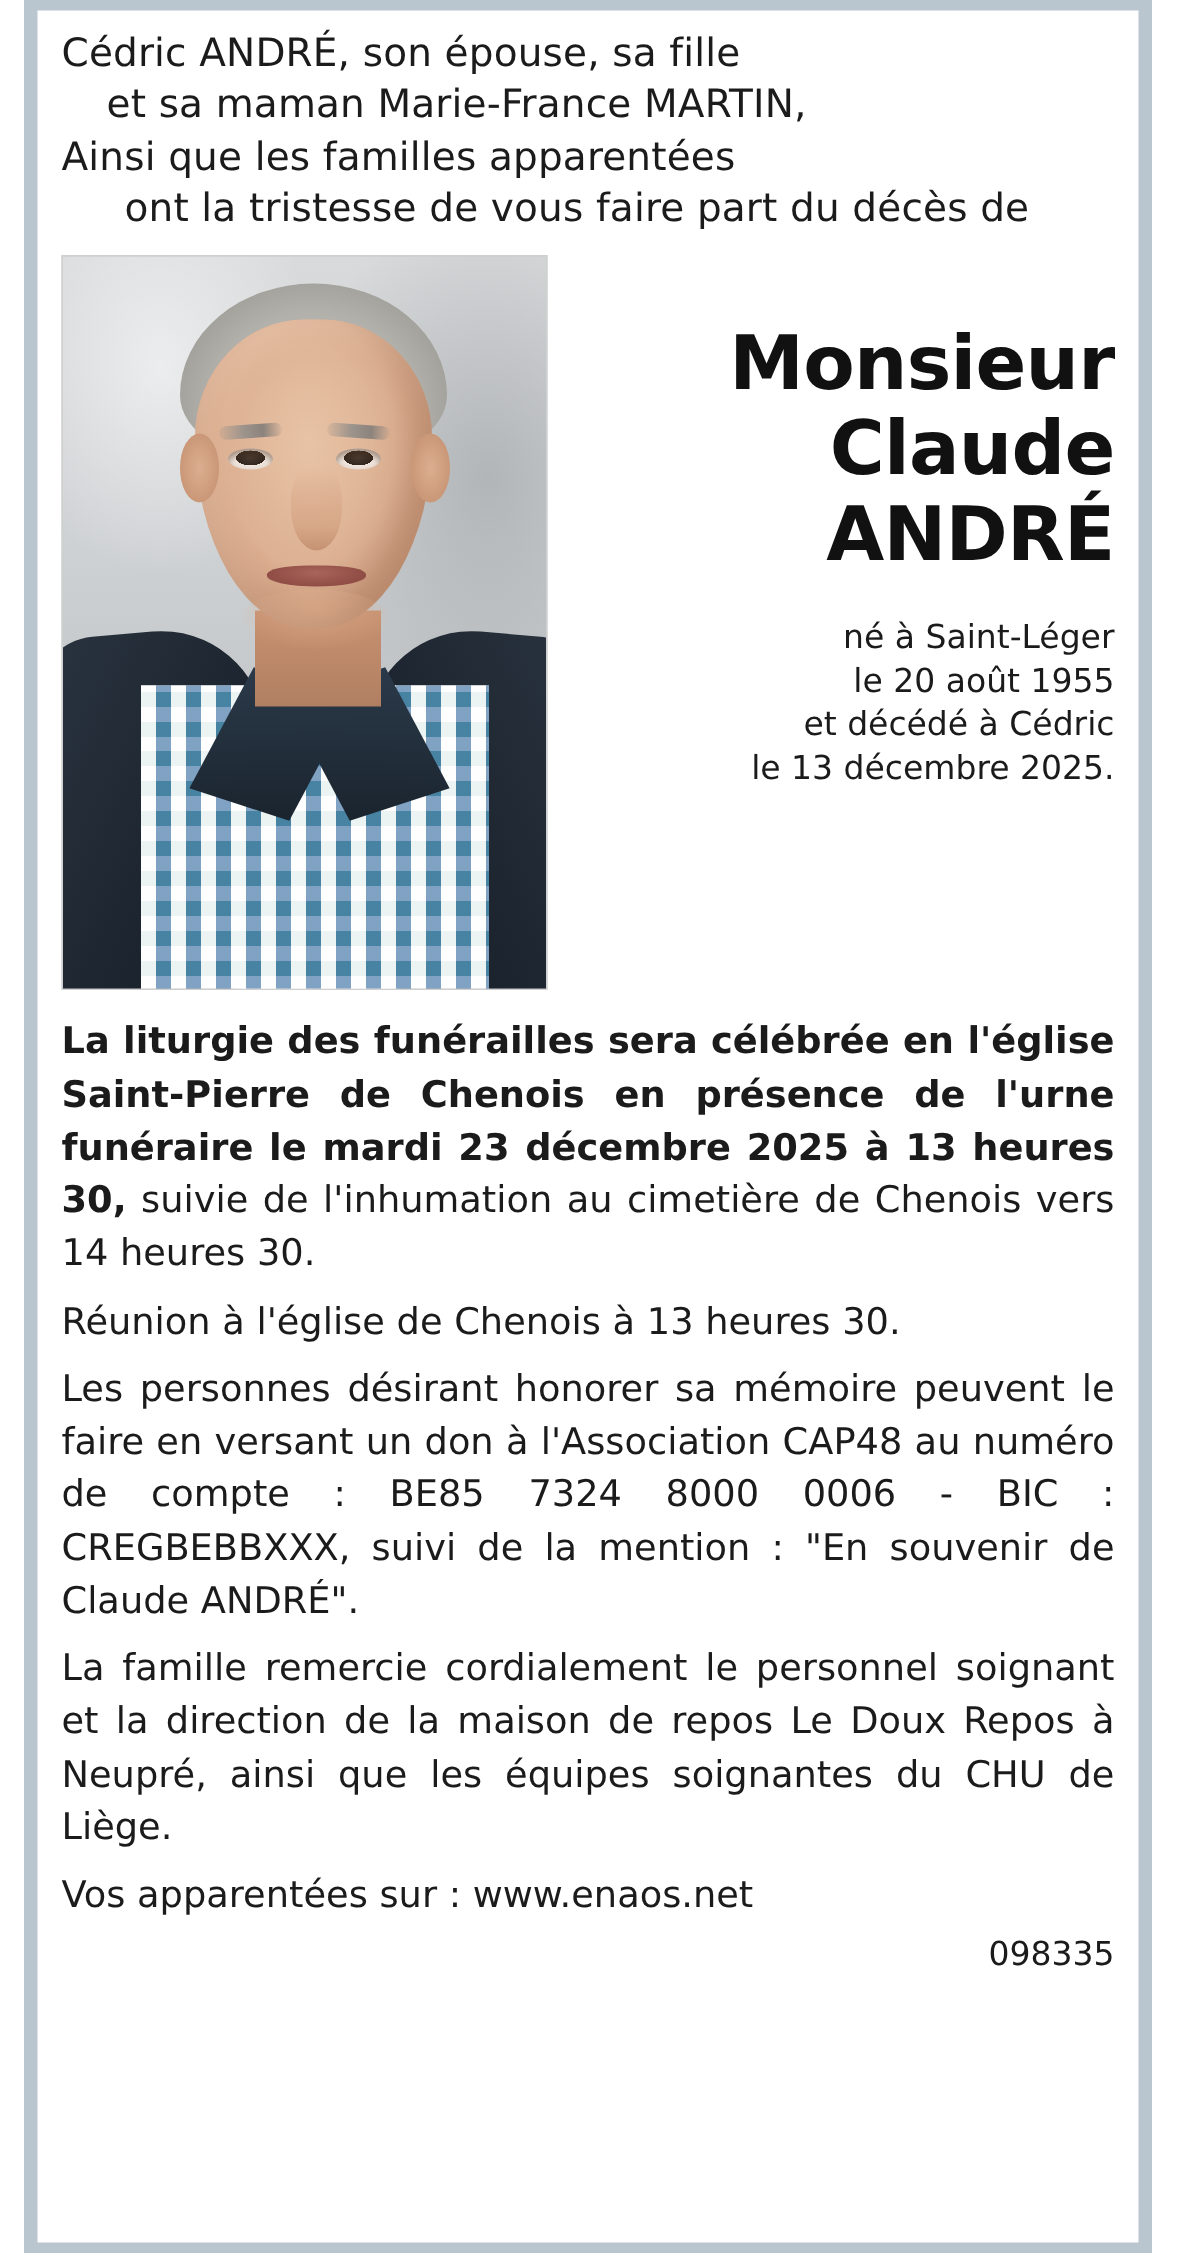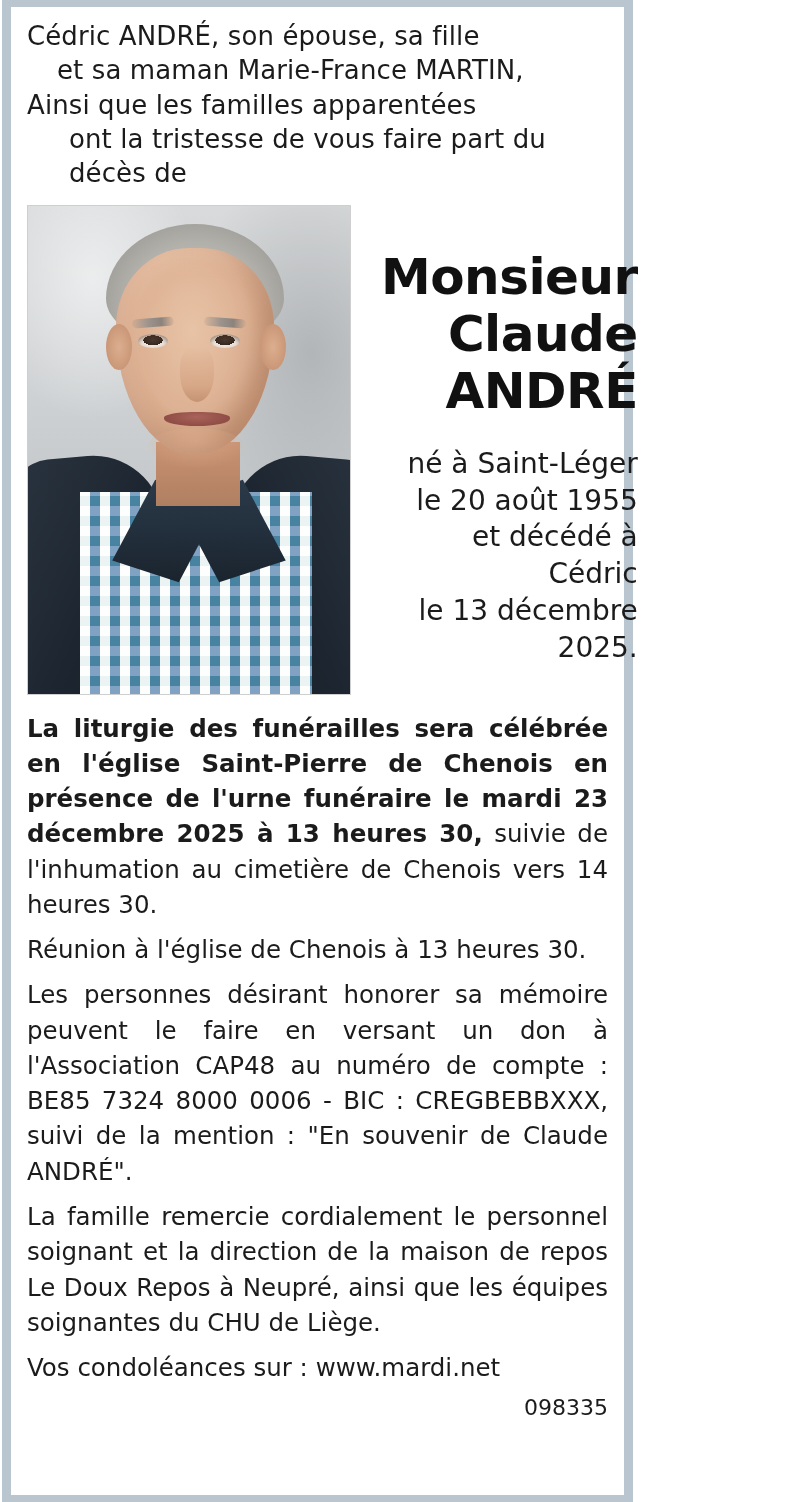--- a/index.html
+++ b/index.html
@@ -11,22 +11,22 @@
   body {
     width: 791px;
     height: 1502px;
     font-family: "DejaVu Sans", "Liberation Sans", sans-serif;
     color: #1b1b1b;
     position: relative;
     overflow: hidden;
   }
   .notice {
     position: absolute;
-    left: 2px; top: 0;
-    width: 631px;
+    left: 16px; top: 0;
+    width: 752px;
     height: 1502px;
     background: #ffffff;
     border-left: 9px solid #b9c6cf;
     border-right: 9px solid #b9c6cf;
     border-top: 7px solid #b9c6cf;
     border-bottom: 7px solid #b9c6cf;
     padding: 12px 16px 6px 16px;
   }
   .intro {
     font-size: 26px;
@@ -161,21 +161,21 @@
   .name {
     font-family: "DejaVu Sans", "Liberation Sans", sans-serif;
     font-weight: bold;
     font-size: 50px;
     line-height: 1.14;
     letter-spacing: -0.5px;
     color: #111111;
   }
   .birthinfo {
     margin-top: 26px;
-    font-size: 28px;
+    font-size: 22px;
     line-height: 1.32;
     color: #1b1b1b;
   }
 
   .body {
     margin-top: 16px;
     font-size: 24.5px;
     line-height: 1.44;
   }
   .body p {
@@ -240,18 +240,18 @@
       </div>
     </div>
 
   </div>
 
   <div class="body">
     <p><b>La liturgie des funérailles sera célébrée en l'église Saint-Pierre de Chenois en présence de l'urne funéraire le mardi 23 décembre 2025 à 13 heures 30,</b><span> suivie de l'inhumation au cimetière de Chenois vers 14 heures 30.</span></p>
     <p class="last-left">Réunion à l'église de Chenois à 13 heures 30.</p>
     <p>Les personnes désirant honorer sa mémoire peuvent le faire en versant un don à l'Association CAP48 au numéro de compte : BE85 7324 8000 0006 - BIC : CREGBEBBXXX, suivi de la mention : "En souvenir de Claude ANDRÉ".</p>
     <p>La famille remercie cordialement le personnel soignant et la direction de la maison de repos Le Doux Repos à Neupré, ainsi que les équipes soignantes du CHU de Liège.</p>
-    <p class="last-left">Vos condoléances sur : www.mardi.net</p>
+    <p class="last-left">Vos apparentées sur : www.enaos.net</p>
   </div>
 
   <div class="ref">098335</div>
 
 </div>
 
 </body></html>

